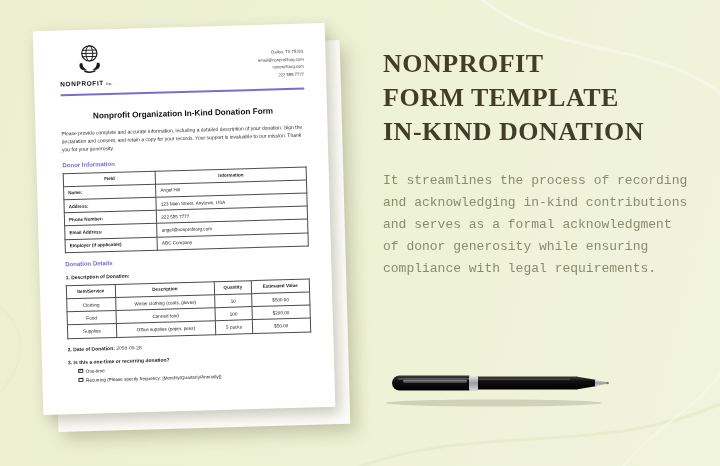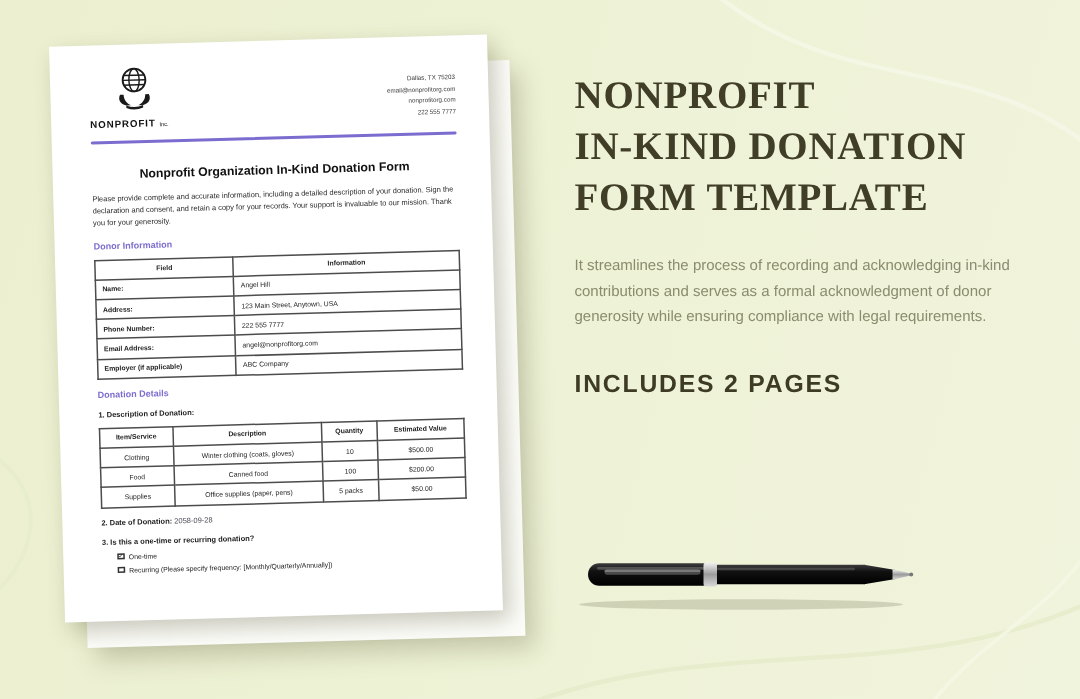--- a/index.html
+++ b/index.html
@@ -52,21 +52,21 @@
   .q-bold .val{ font-weight:normal; color:#4a4a58; }
   .cb-row{ display:flex; align-items:center; gap:3px; margin:4px 0 0 10px; }
   .cb-box{ width:4.6px; height:4.6px; border:.6px solid #333; font-size:4.2px; line-height:4px;
            display:flex; align-items:center; justify-content:center; color:#111; }
   .cb-label{ font-size:4.6px; color:#1c1c1c; }
 
   
   .right-col{ position:absolute; left:383px; top:47px; width:315px; }
   .big-title{ font-family:"Liberation Serif", serif; font-weight:600; font-size:26px;
               line-height:1.3; color:#413e27; letter-spacing:.5px; }
-  .desc{ font-size:10px; line-height:1.68; color:#8b8b6e; margin-top:22px; width:312px; }
+  .desc{ font-size:13px; line-height:1.68; color:#8b8b6e; margin-top:22px; width:312px;font-family:Liberation Mono, monospace; }
   .includes{ font-size:16.5px; font-weight:bold; letter-spacing:1.2px; color:#3e3b25; margin-top:26px; }
   .pen-wrap{ position:absolute; left:376px; top:362px; width:238px; height:46px; }
 </style>
 </head>
 <body>
 
 <div class="stage">
 
   <svg class="bg-waves" width="720" height="466" viewBox="0 0 720 466">
     <path d="M470,-10 C560,70 660,30 740,110" stroke="#f6f8e8" stroke-width="3" fill="none" opacity="0.8"></path>
@@ -190,25 +190,24 @@
         <span class="cb-box"></span>
         <span class="cb-label">Recurring (Please specify frequency: [Monthly/Quarterly/Annually])</span>
       </div>
 
     </div>
   </div>
 
   <div class="right-col">
     <div class="big-title">
       <div>NONPROFIT</div>
+      <div>FORM TEMPLATE</div>
       <div>IN-KIND DONATION</div>
-      <div>FORM TEMPLATE</div>
     </div>
     <p class="desc">It streamlines the process of recording and acknowledging in-kind contributions and serves as a formal acknowledgment of donor generosity while ensuring compliance with legal requirements.</p>
-    <div class="includes">INCLUDES 2 PAGES</div>
   </div>
 
   <div class="pen-wrap">
     <svg width="238" height="46" viewBox="0 0 238 46">
       <defs>
         <linearGradient id="penBody" x1="0" y1="0" x2="0" y2="1">
           <stop offset="0" stop-color="#3c3c3c"></stop>
           <stop offset="0.35" stop-color="#111"></stop>
           <stop offset="1" stop-color="#000"></stop>
         </linearGradient>

